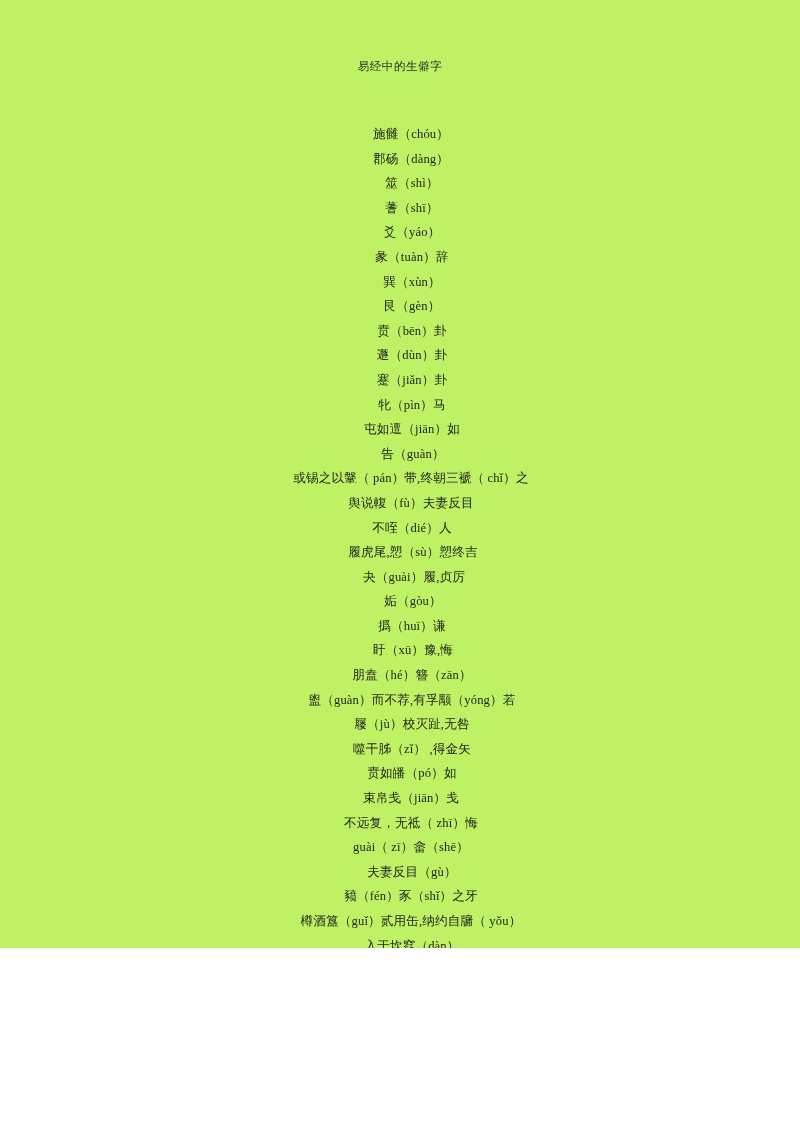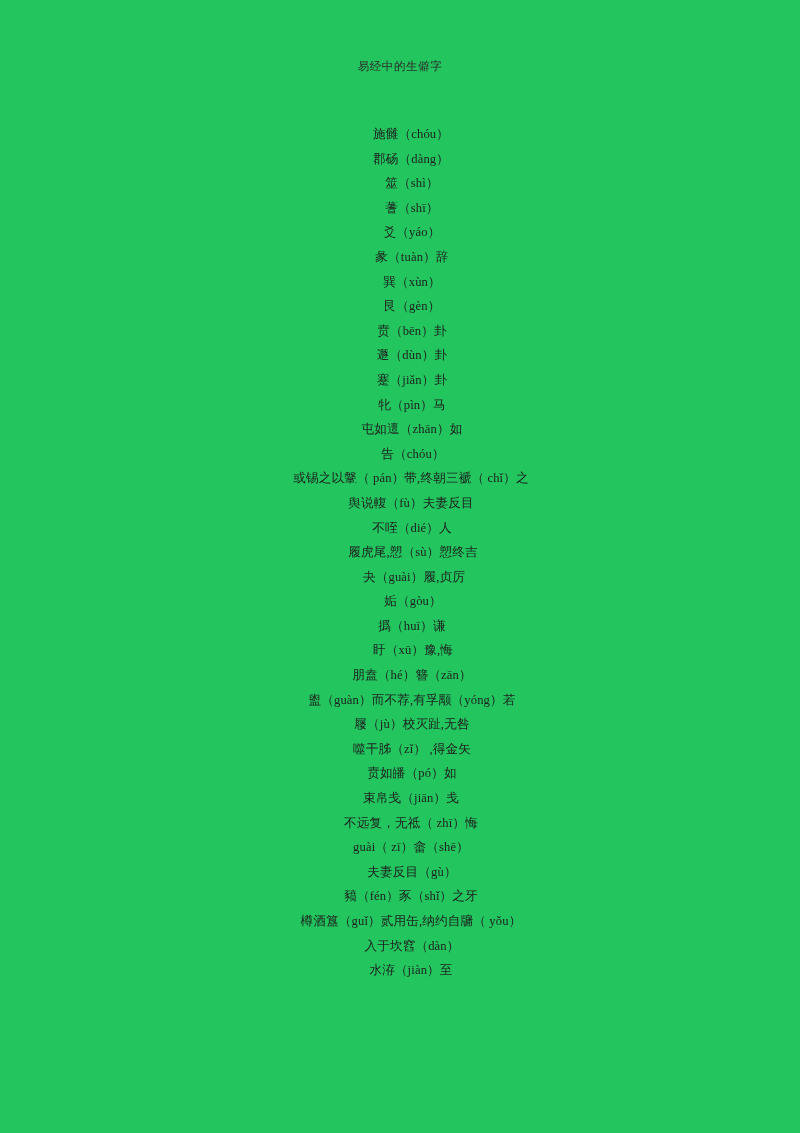--- a/index.html
+++ b/index.html
@@ -55,41 +55,41 @@
   }
   
   .entry-line.ind-0 { padding-left: 0px; }
   .entry-line.ind-1 { padding-left: 2px; }
   .entry-line.ind-2 { padding-left: 4px; }
   .entry-line.ind-3 { padding-left: 6px; font-family: Liberation Serif, serif; }
 </style>
 </head>
 <body>
 
-<div class="page" style="width: 800px; height: 1133px; background: #22c55e;">
+<div class="page" style="width: 800px; height: 948px; background: #bef264;">
 
   <div class="doc-header">
     <span class="doc-title">易经中的生僻字</span>
   </div>
 
   <div class="doc-body">
       <div class="entry-line ind-0">施雠（chóu）</div>
       <div class="entry-line ind-0">郡砀（dàng）</div>
       <div class="entry-line ind-1">筮（shì）</div>
       <div class="entry-line ind-1">蓍（shī）</div>
       <div class="entry-line ind-1">爻（yáo）</div>
       <div class="entry-line ind-1">彖（tuàn）辞</div>
       <div class="entry-line ind-1">巽（xùn）</div>
       <div class="entry-line ind-1">艮（gèn）</div>
       <div class="entry-line ind-1">贲（bēn）卦</div>
       <div class="entry-line ind-1">遯（dùn）卦</div>
       <div class="entry-line ind-1">蹇（jiǎn）卦</div>
       <div class="entry-line ind-1">牝（pìn）马</div>
-      <div class="entry-line ind-1">屯如邅（zhān）如</div>
-      <div class="entry-line ind-2">告（chóu）</div>
+      <div class="entry-line ind-1">屯如邅（jiān）如</div>
+      <div class="entry-line ind-2">告（guàn）</div>
       <div class="entry-line ind-0">或锡之以鞶（ pán）带,终朝三褫（ chǐ）之</div>
       <div class="entry-line ind-0">舆说輹（fù）夫妻反目</div>
       <div class="entry-line ind-1">不咥（dié）人</div>
       <div class="entry-line ind-2">履虎尾,愬（sù）愬终吉</div>
       <div class="entry-line ind-3">夬（guài）履,贞厉</div>
       <div class="entry-line ind-2">姤（gòu）</div>
       <div class="entry-line ind-1">撝（huī）谦</div>
       <div class="entry-line ind-2">盱（xū）豫,悔</div>
       <div class="entry-line ind-1">朋盍（hé）簪（zān）</div>
       <div class="entry-line ind-1">盥（guàn）而不荐,有孚颙（yóng）若</div>

